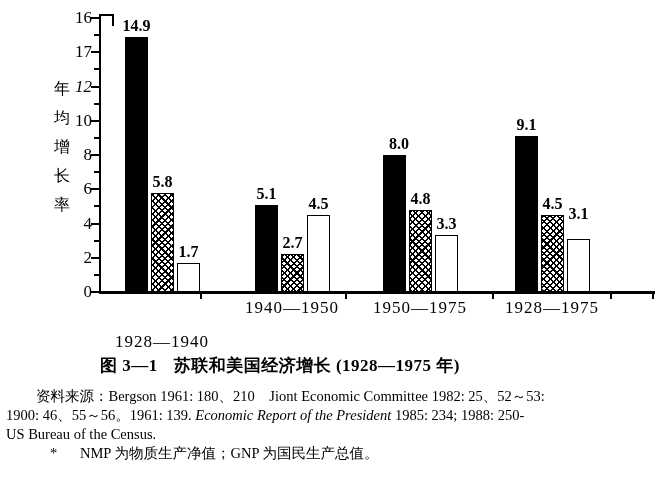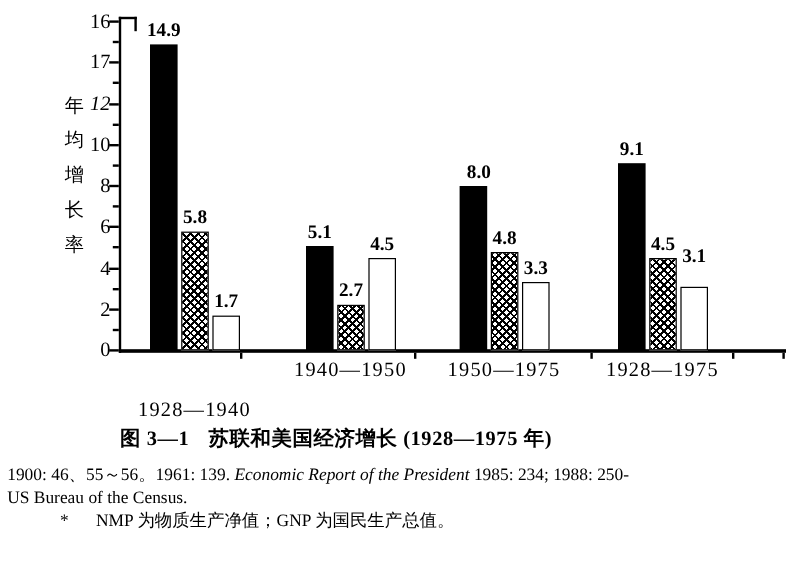--- a/index.html
+++ b/index.html
@@ -119,18 +119,19 @@
       <div class="abs val-label" style="left: 555.5px; top: 205px;">3.1</div>
       <div class="abs xcat" style="left: 482px; top: 298px;">1928—1975</div>
     </div>
 
 
   <div class="caption">
     <span>图 3—1</span><span class="gap"></span><span>苏联和美国经济增长 (1928—1975 年)</span>
   </div>
 
   <div class="source">
+    <div class="src-indent">资料来源：Bergson 1961: 180、210　Jiont Economic Committee 1982: 25、52～53:</div>
     <div><span>1900: 46、55～56。1961: 139. </span><span class="italic">Economic Report of the President</span><span> 1985: 234; 1988: 250-</span></div>
     <div>US Bureau of the Census.</div>
     <div class="src-footnote"><span class="marker">*</span><span>NMP 为物质生产净值；GNP 为国民生产总值。</span></div>
   </div>
 
 </div>
 
 </body></html>

